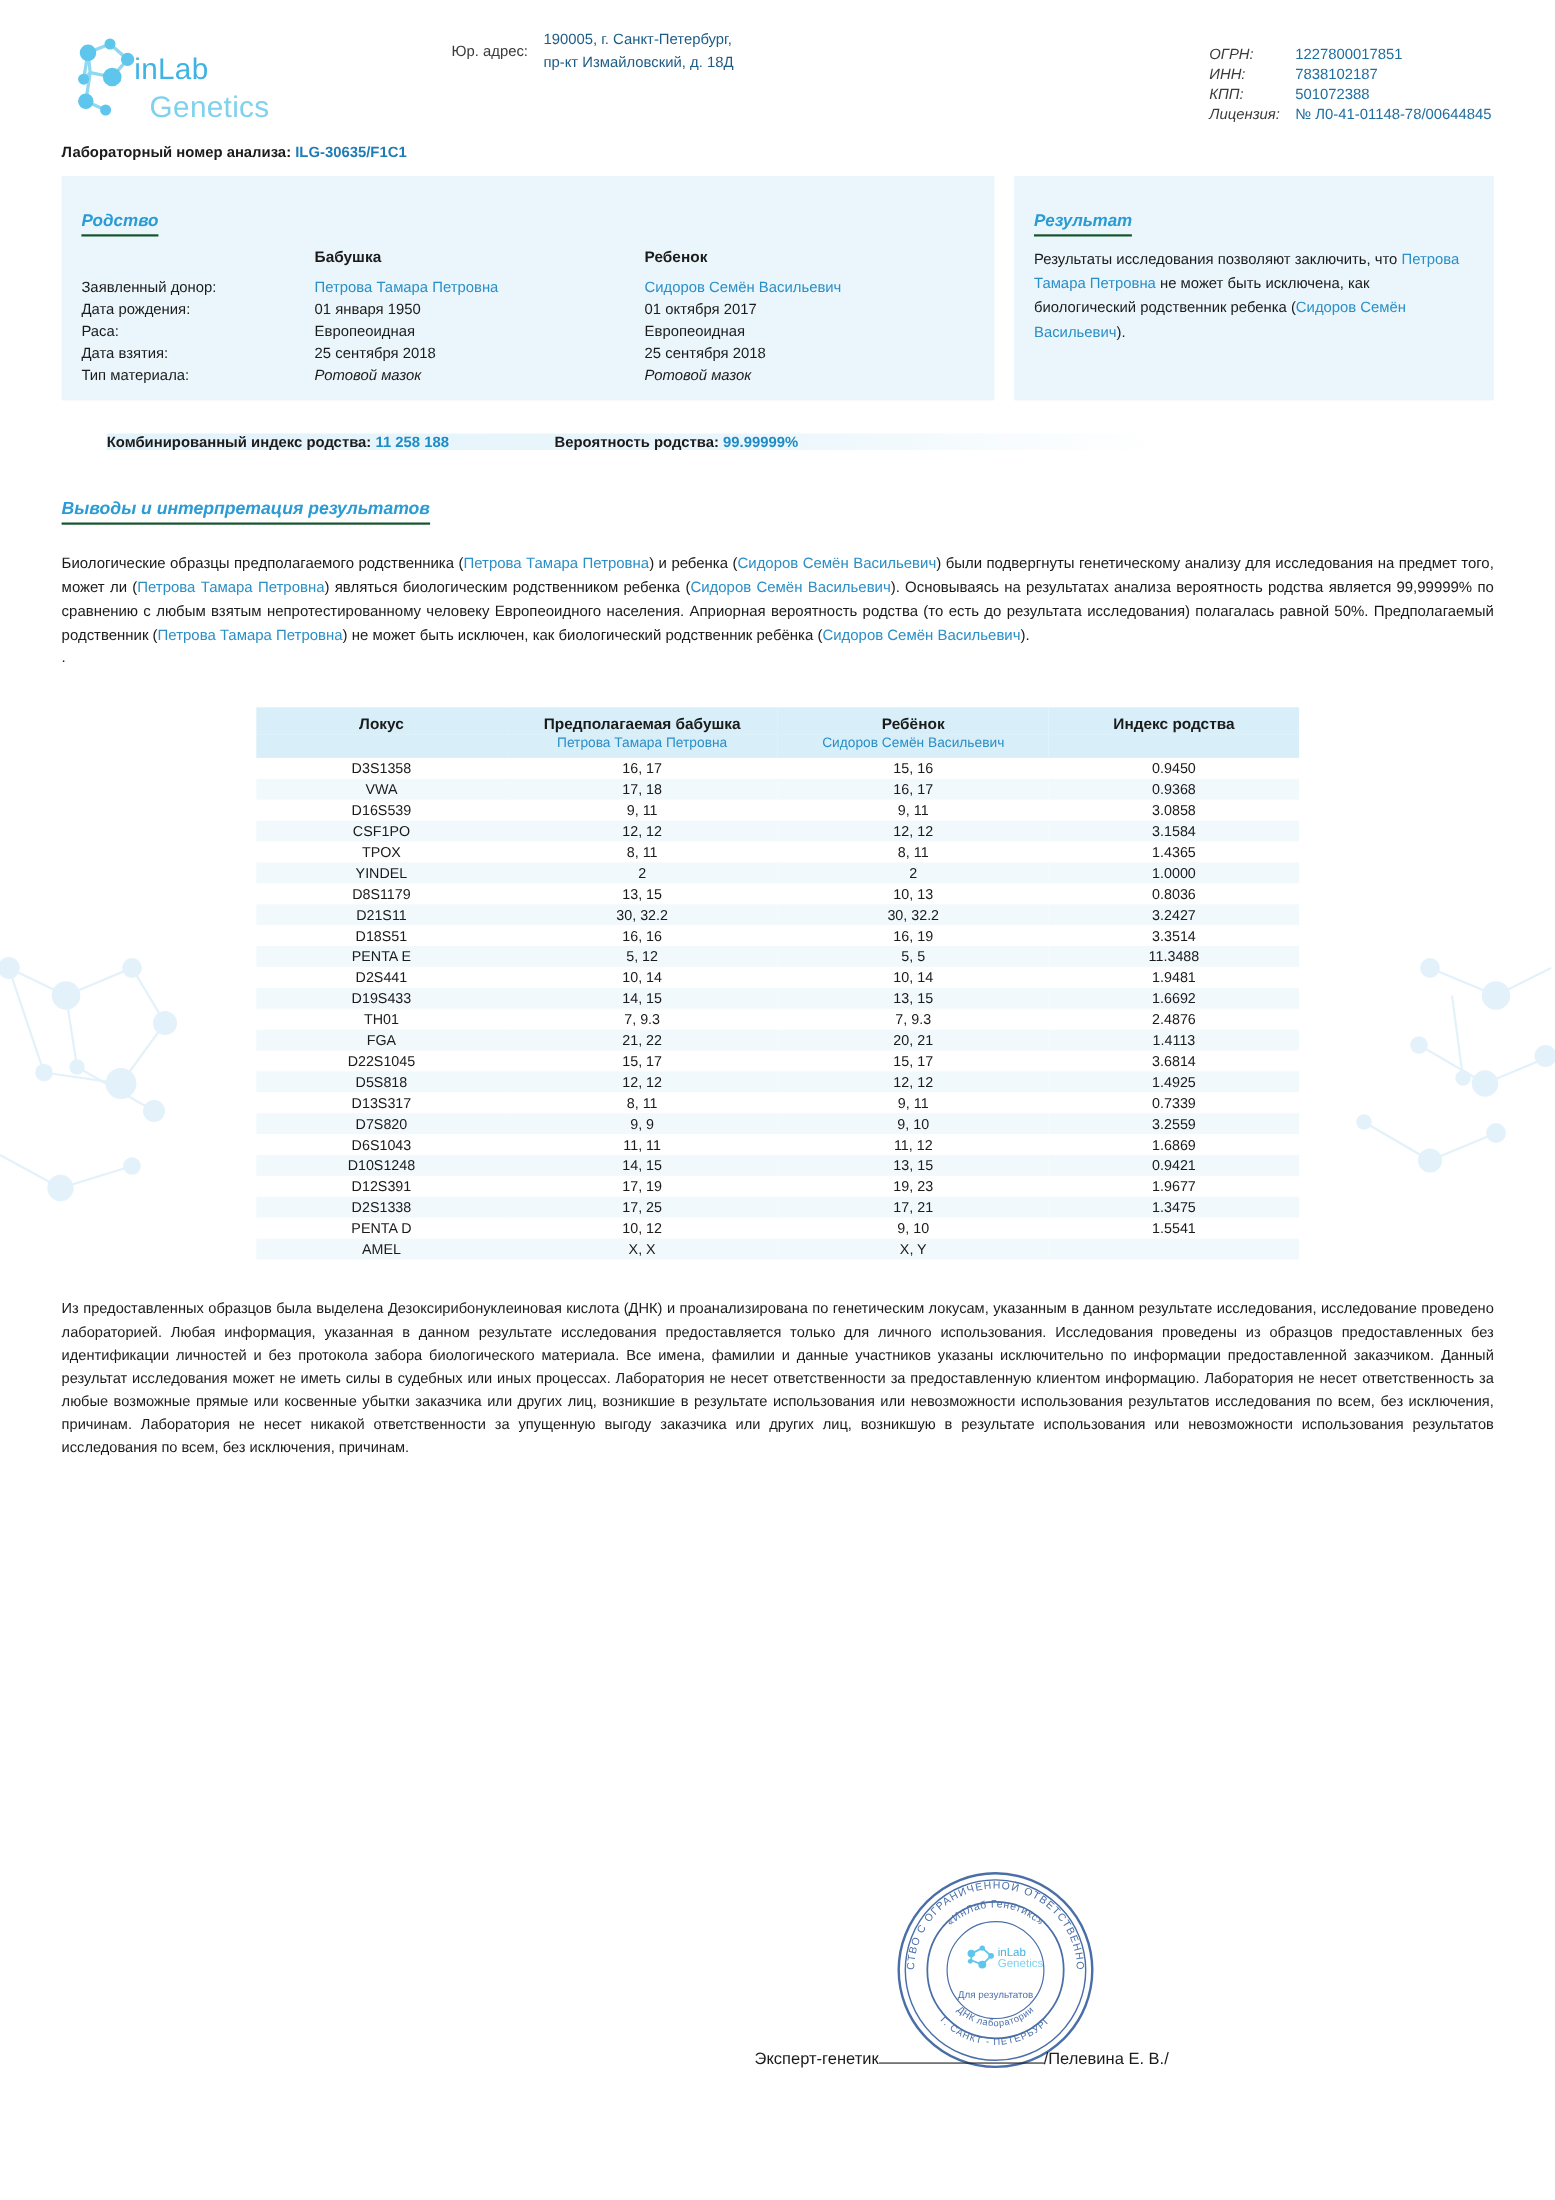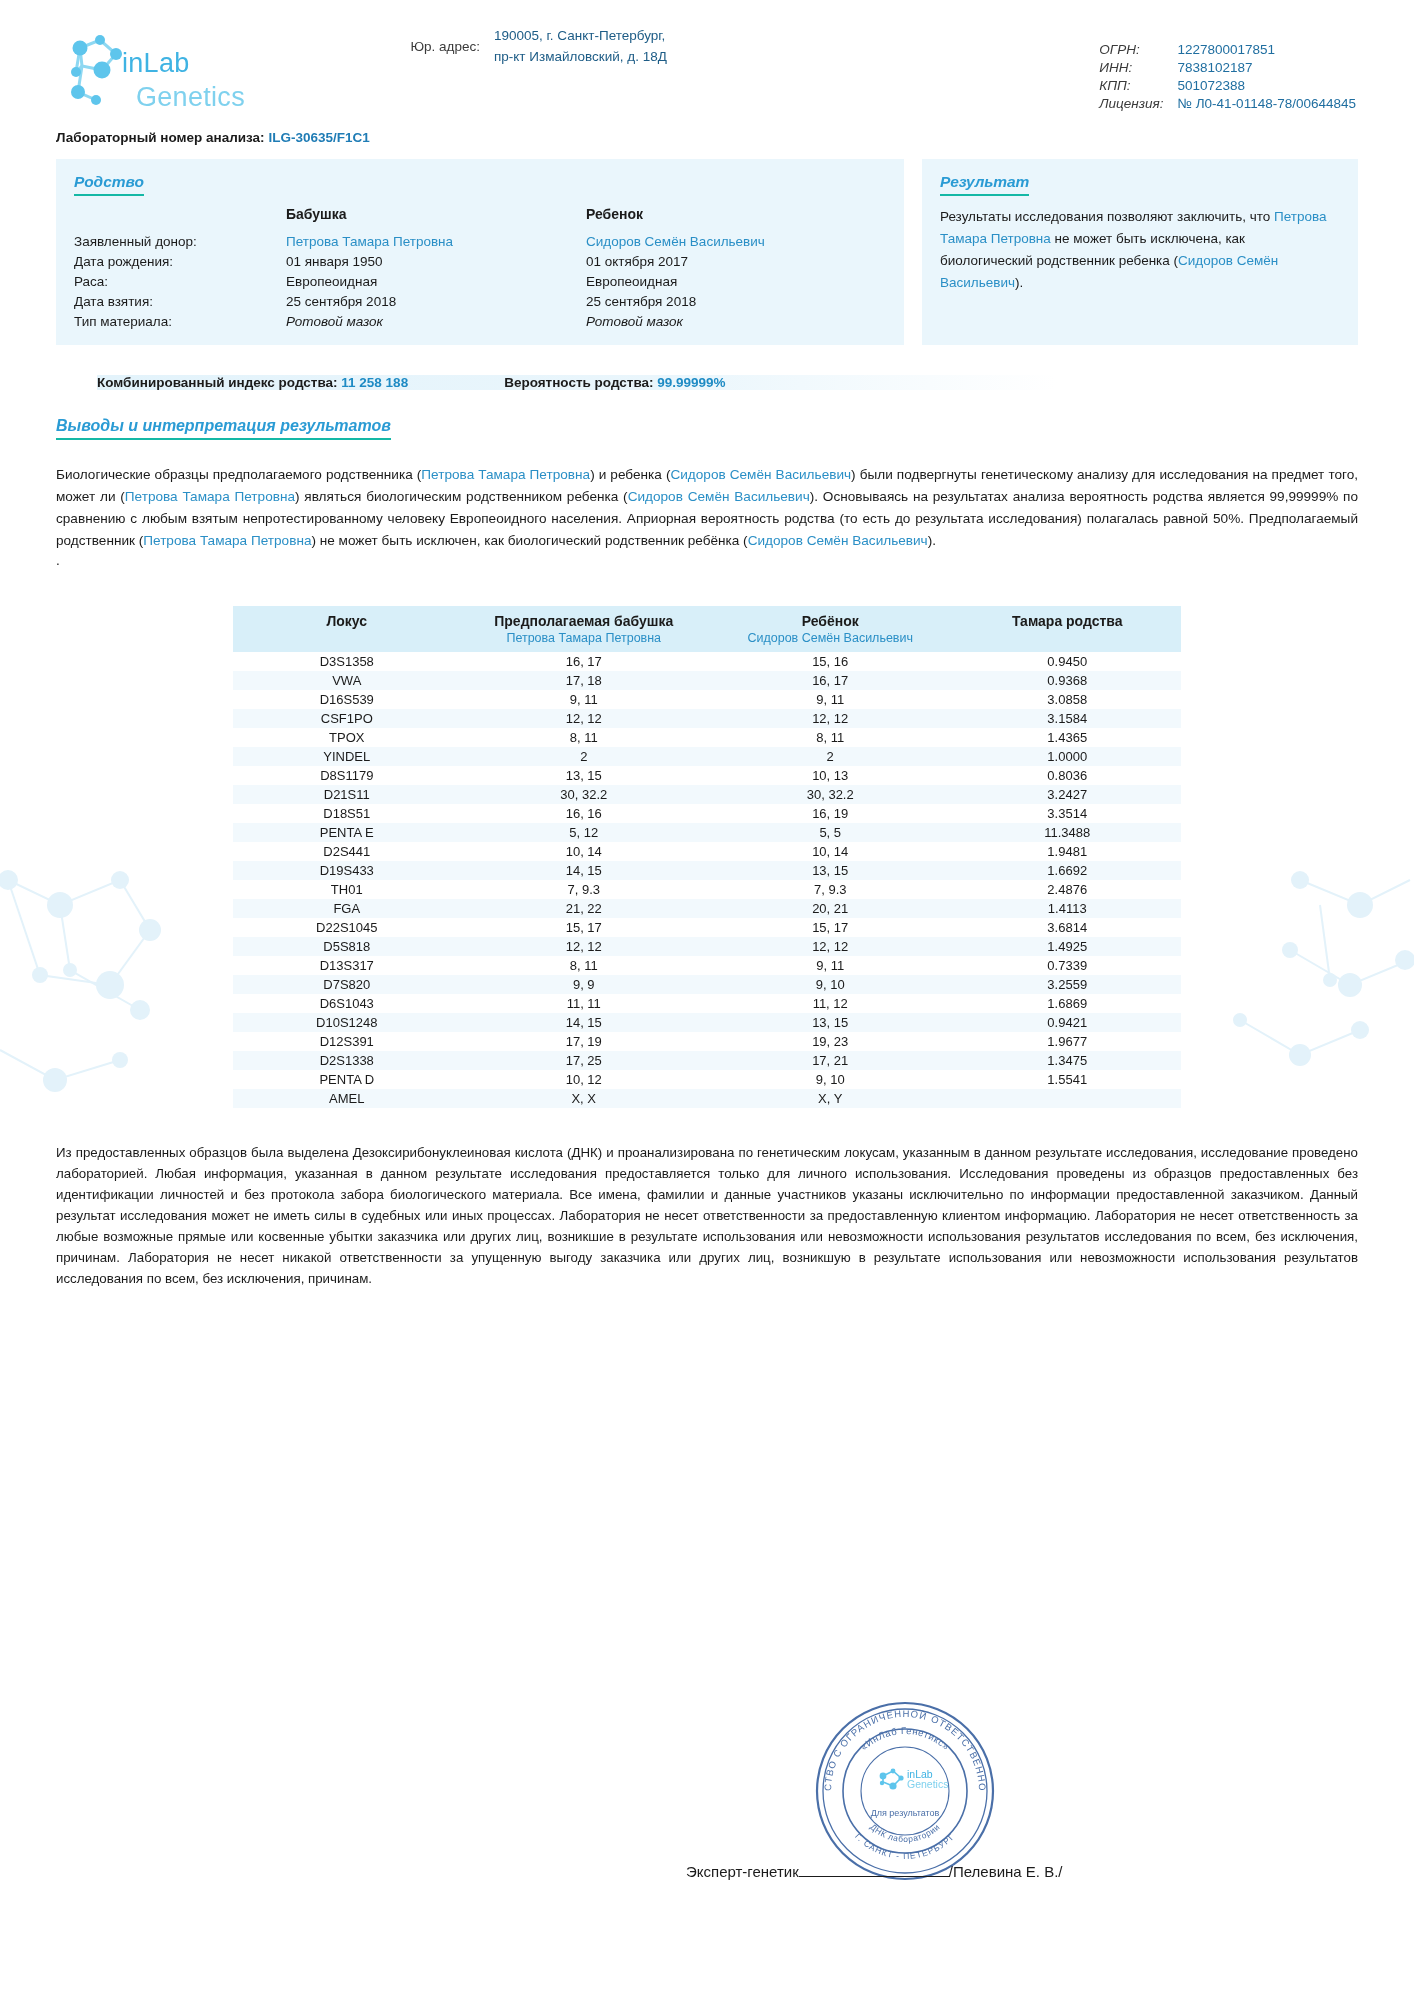--- a/index.html
+++ b/index.html
@@ -46,21 +46,21 @@
   .labnum { margin-top:12px; font-size:13.5px; }
   .labnum .lbl { color:#1b1b1b; font-weight:bold; }
   .labnum .val { color:#1f7cb5; font-weight:bold; }
 
   
   .rel-wrap { display:flex; gap:18px; margin-top:14px; align-items:stretch; }
   .rel-left { flex:1 1 auto; background:#eaf6fc; padding:14px 18px 16px 18px; position:relative; }
   .rel-right { flex:0 0 436px; background:#eaf6fc; padding:14px 18px 16px 18px; }
 
   .sec-head { font-size:15.5px; font-style:italic; color:#2a9bd4; font-weight:bold; display:inline-block;
-              border-bottom:2px solid #14b8a6; padding-bottom:3px; margin-bottom:10px; }
+              border-bottom:2px solid #14532d; padding-bottom:3px; margin-bottom:10px;margin-top:18px; }
 
   .rel-grid { display:grid; grid-template-columns:212px 1fr 1fr; font-size:13.5px; row-gap:5px; }
   .rel-grid .col-h { color:#1b1b1b; font-weight:bold; font-size:14px; padding-bottom:7px; }
   .rel-grid .k { color:#1b1b1b; }
   .rel-grid .v { color:#1b1b1b; }
   .rel-grid .name { color:#2a8fc6; }
   .rel-grid .ital { font-style:italic; }
 
   .res-text { font-size:13.5px; line-height:1.62; color:#1b1b1b; }
   .res-text .name { color:#2a8fc6; }
@@ -257,21 +257,21 @@
           <col class="c1">
           <col class="c2">
           <col class="c3">
           <col class="c4">
         </colgroup>
       <thead>
         <tr>
           <th>Локус</th>
           <th>Предполагаемая бабушка</th>
           <th>Ребёнок</th>
-          <th>Тамара родства</th>
+          <th>Индекс родства</th>
         </tr>
         <tr>
           <th class="sub"></th>
           <th class="sub">Петрова Тамара Петровна</th>
           <th class="sub">Сидоров Семён Васильевич</th>
           <th class="sub"></th>
         </tr>
       </thead>
       <tbody>
         <tr>

